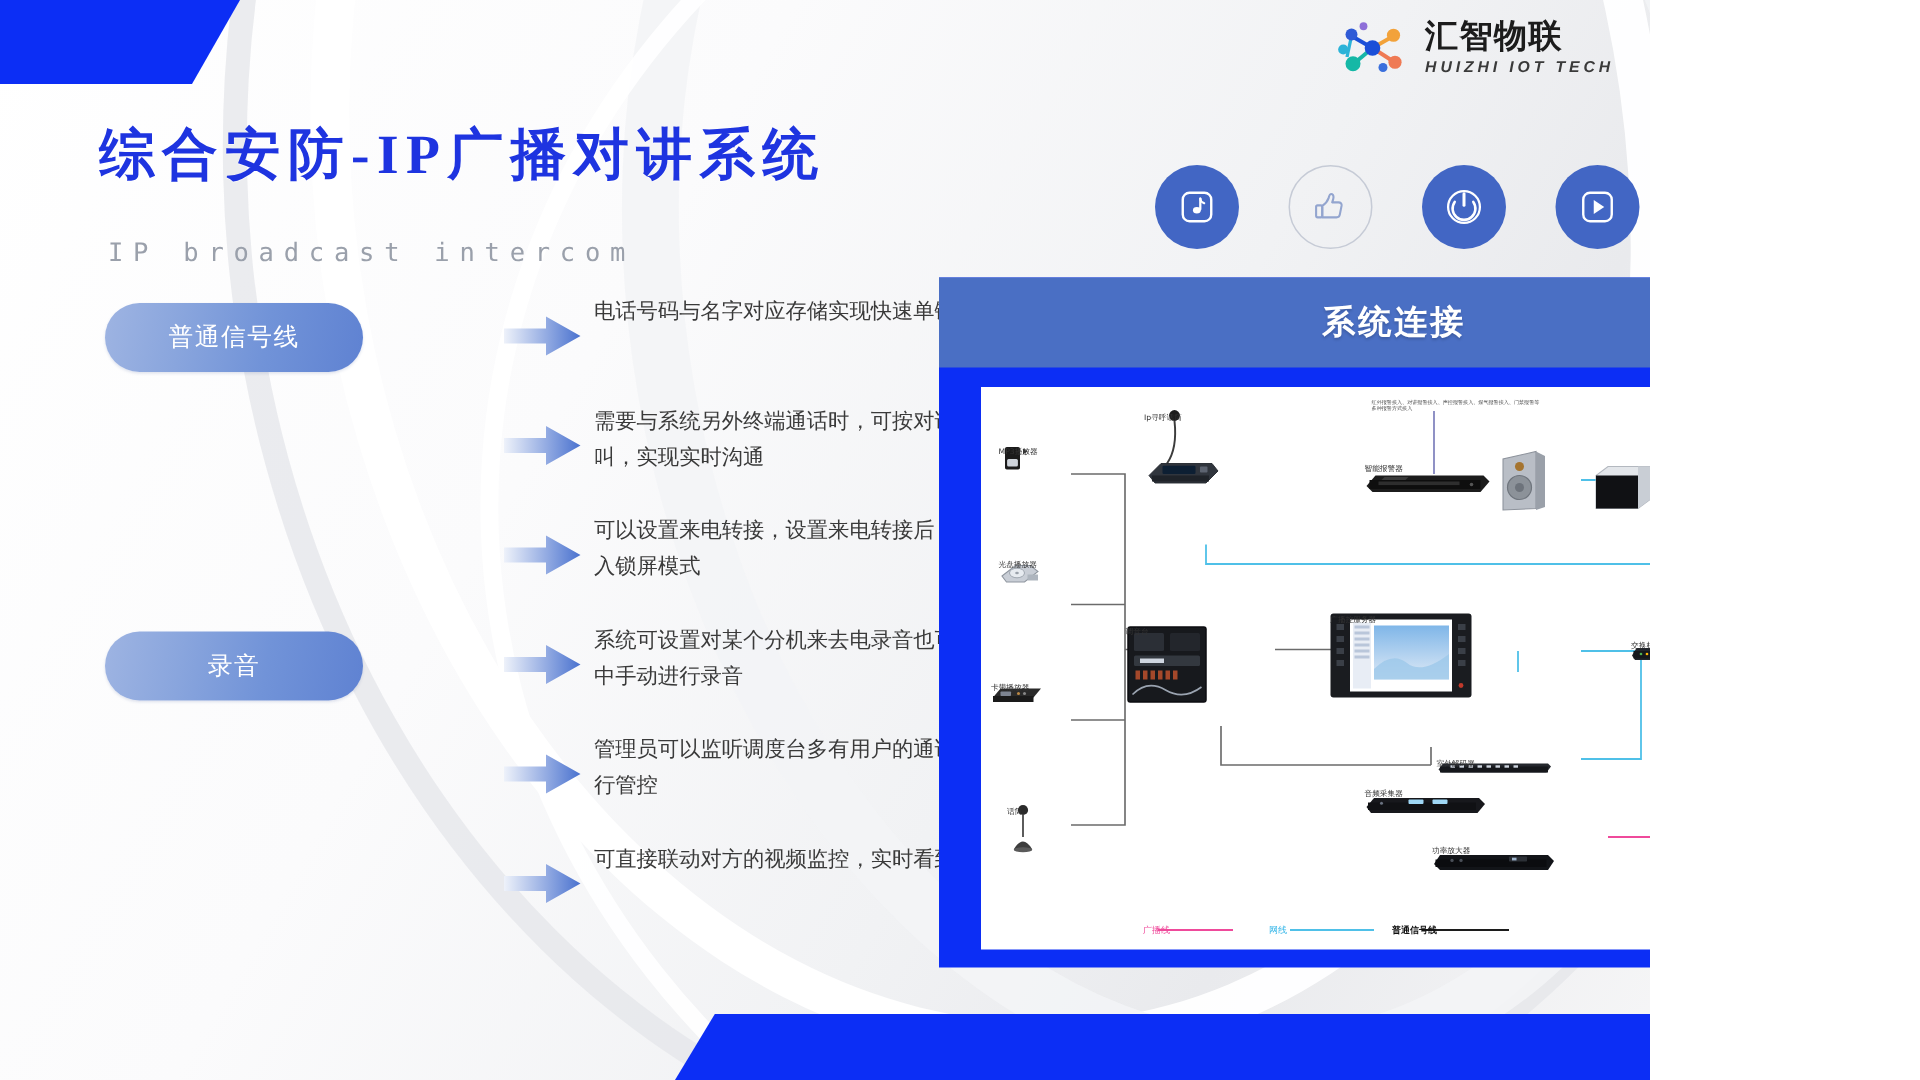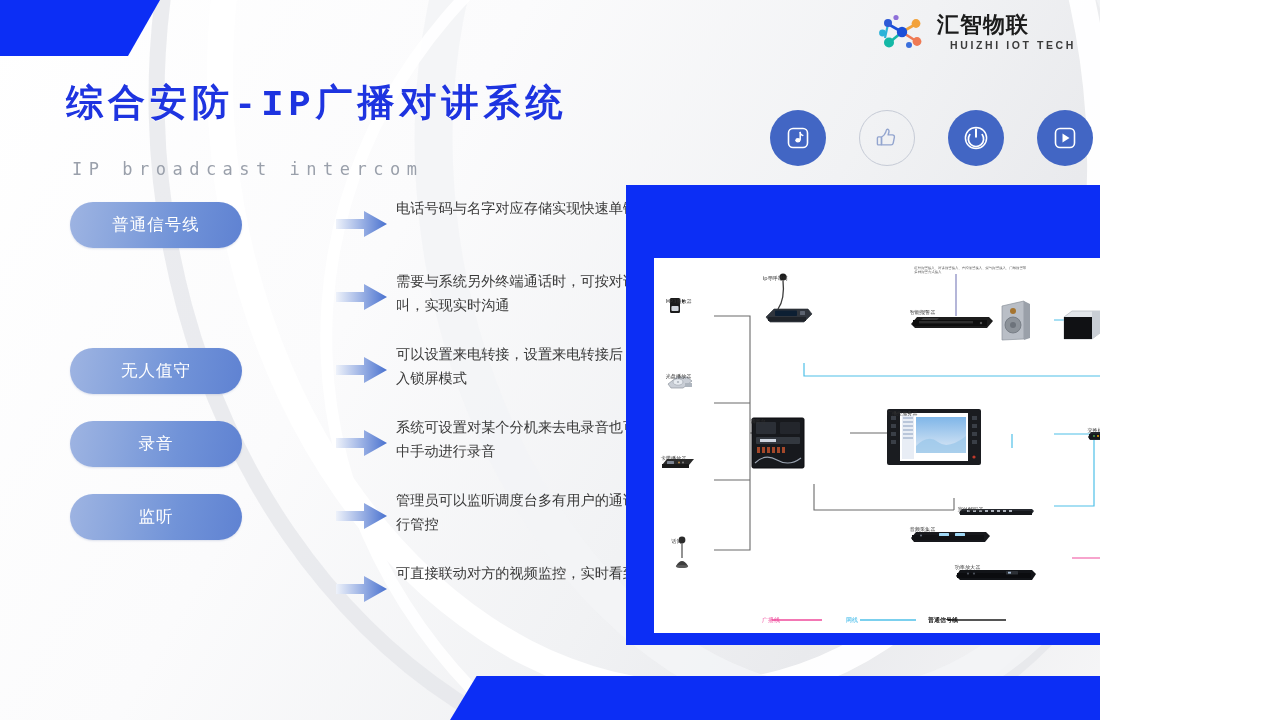--- a/index.html
+++ b/index.html
@@ -45,28 +45,28 @@
     clip-path: polygon(3.2% 0, 100% 0, 100% 100%, 0 100%);
   }
 
   
   .logo { position: absolute; right: 24px; top: 12px; display:flex; align-items:center; gap:9px; }
   .logo-mark { width: 52px; height: 40px; flex: 0 0 auto; }
   .logo-text { display:flex; flex-direction:column; justify-content:center; }
   .logo-cn { font-size: 22px; font-weight: bold; color:#1c1c1c; letter-spacing:1px;
              font-family:"DejaVu Sans","Liberation Sans",sans-serif; line-height:1.05; }
   .logo-en { font-size: 10.5px; color:#3a3a3a; letter-spacing:2.6px; font-weight:bold;
-             margin-top:2px;margin-left:13px; }
+             font-style: italic; margin-top:2px; }
 
   
   .title { position: absolute; left: 66px; top: 78px; }
   .title-cn {
     font-size: 37px; font-weight: bold; color: #1e34e0;
     letter-spacing: 5px; white-space: nowrap;
-    font-family:Liberation Mono, monospace;
+    font-family:Liberation Serif, serif;
     text-shadow: 0 1px 0 rgba(255,255,255,.6);
   }
   .title-en {
     margin-top: 31px; margin-left: 6px;
     font-size: 17px; color: #9aa0ab; letter-spacing: 6.5px;
     font-family:"DejaVu Sans Mono","Liberation Mono",monospace;
   }
 
   
   .icon-row { position: absolute; left: 770px; top: 110px; display: flex; gap: 33px; }
@@ -217,23 +217,20 @@
                 <stop offset="1" stop-color="#4a72cf"></stop>
               </linearGradient>
             </defs>
           <path d="M0 9h28V1l23 13-23 13v-8H0z" fill="url(#ag1)"></path>
         </svg>
       </span>
       <div class="desc">需要与系统另外终端通话时，可按对讲发起呼叫，实现实时沟通</div>
     </div>
 
     <div class="frow">
-      <div class="pill">
-        <span>无人值守</span>
-      </div>
       <span class="arrow">
         <svg width="52" height="28" viewBox="0 0 52 28">
           <defs>
               <linearGradient id="ag2" x1="0" y1="0" x2="1" y2="0">
             <stop offset="0" stop-color="#eef2fa"></stop>
                 <stop offset="1" stop-color="#4a72cf"></stop>
               </linearGradient>
             </defs>
           <path d="M0 9h28V1l23 13-23 13v-8H0z" fill="url(#ag2)"></path>
         </svg>
@@ -253,23 +250,20 @@
                 <stop offset="1" stop-color="#4a72cf"></stop>
               </linearGradient>
             </defs>
           <path d="M0 9h28V1l23 13-23 13v-8H0z" fill="url(#ag3)"></path>
         </svg>
       </span>
       <div class="desc">系统可设置对某个分机来去电录音也可通话过程中手动进行录音</div>
     </div>
 
     <div class="frow">
-      <div class="pill">
-        <span>监听</span>
-      </div>
       <span class="arrow">
         <svg width="52" height="28" viewBox="0 0 52 28">
           <defs>
               <linearGradient id="ag4" x1="0" y1="0" x2="1" y2="0">
             <stop offset="0" stop-color="#eef2fa"></stop>
                 <stop offset="1" stop-color="#4a72cf"></stop>
               </linearGradient>
             </defs>
           <path d="M0 9h28V1l23 13-23 13v-8H0z" fill="url(#ag4)"></path>
         </svg>
@@ -287,20 +281,23 @@
               </linearGradient>
             </defs>
           <path d="M0 9h28V1l23 13-23 13v-8H0z" fill="url(#ag5)"></path>
         </svg>
       </span>
       <div class="desc">可直接联动对方的视频监控，实时看到现场情况</div>
     </div>
   </div>
 
   <div class="panel">
+    <div class="panel-head">
+      <span>系统连接</span>
+    </div>
     <div class="panel-body">
       <div class="diagram">
 
         <svg viewBox="0 0 566 375" width="100%" height="100%" preserveAspectRatio="none">
 
           <g stroke="#6b6b6b" stroke-width="1.1" fill="none">
             <path d="M60 58 H96 V292 H60"></path>
             <path d="M60 145 H96"></path>
             <path d="M60 222 H96"></path>
             <path d="M96 175 H128"></path>

